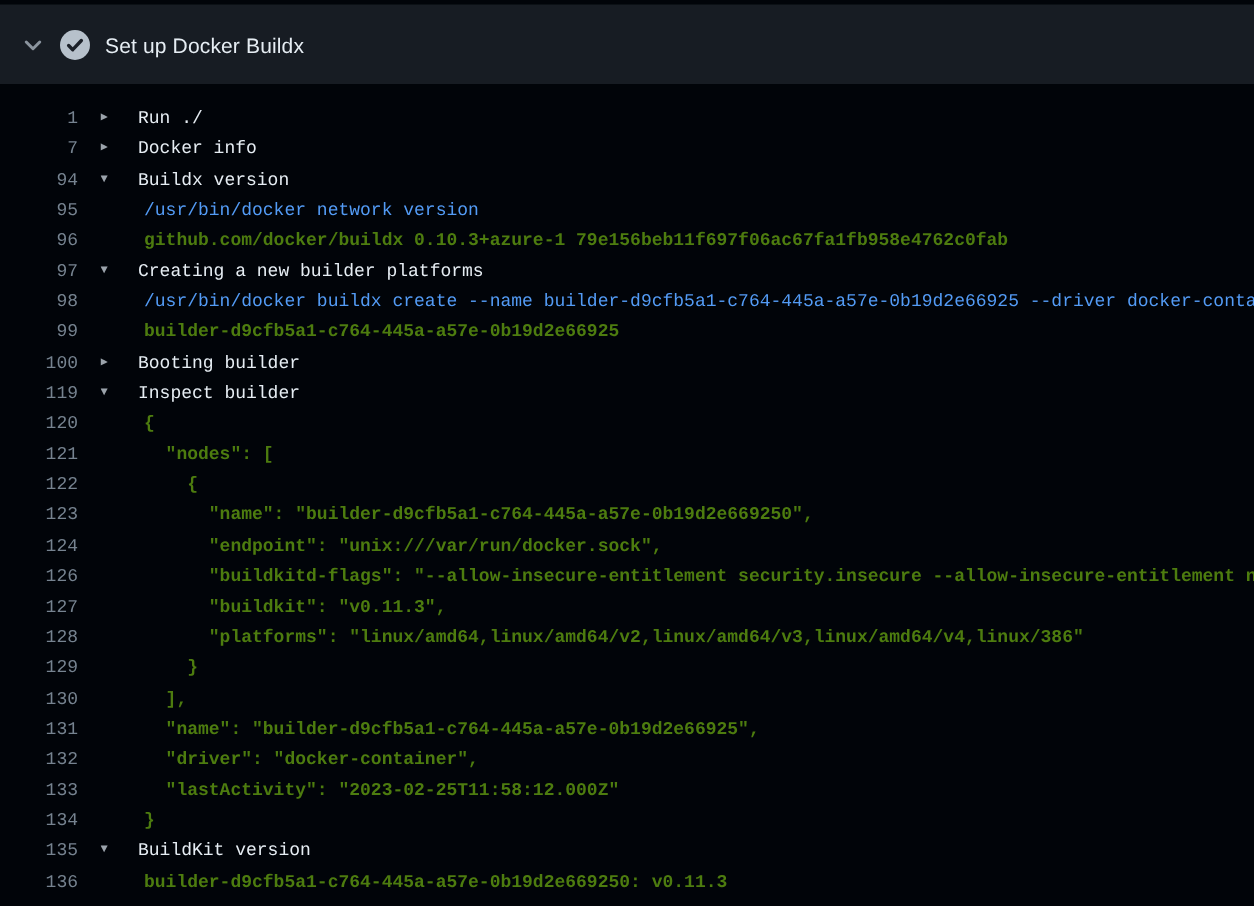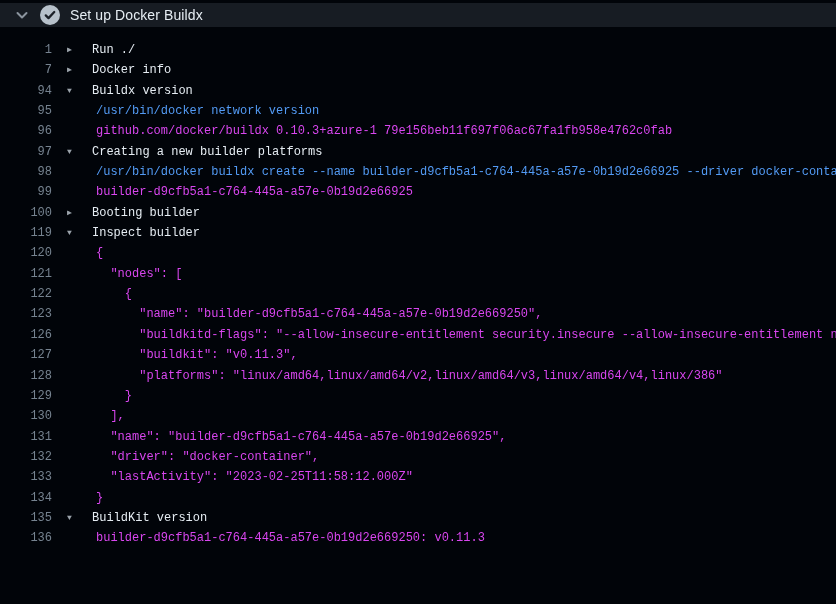--- a/index.html
+++ b/index.html
@@ -12,21 +12,21 @@
   }
   .page {
     width: 836px;
     height: 604px;
     background: #010409;
     font-family: "Liberation Sans", sans-serif;
   }
   
   .step-header {
     margin-top: 3px;
-    height: 24px;
+    height: 53px;
     background: #171c23;
     display: flex;
     align-items: center;
     padding: 0 12px;
     box-sizing: border-box;
     cursor: pointer;
   }
   .chevron-btn {
     width: 20px;
     height: 20px;
@@ -87,21 +87,21 @@
   .log-row.kind-output .row-content { margin-left: 32px; }
   .group-arrow {
     width: 13px;
     flex: 0 0 13px;
     font-size: 8px;
     color: #9ba3ab;
     display: inline-block;
   }
   .group-label { color: #e6edf3; }
   .kind-command .log-text { color: #539bf5; }
-  .kind-output .log-text { color: #d946ef; }
+  .kind-output .log-text { color: #4d7c0f; font-weight: bold; }
   .log-text { white-space: pre; padding-left: 12px; }
   .log-row.kind-group { cursor: pointer; }
 </style>
 </head>
 <body>
 
 <div class="page">
 
   <div class="step-header">
     <button class="chevron-btn">
@@ -226,20 +226,27 @@
     </div>
 
     <div class="log-row kind-output">
       <span class="line-number">123</span>
       <span class="row-content">
         
         <span class="log-text">      "name": "builder-d9cfb5a1-c764-445a-a57e-0b19d2e669250",</span>
       </span>
     </div>
 
+    <div class="log-row kind-output">
+      <span class="line-number">124</span>
+      <span class="row-content">
+        
+        <span class="log-text">      "endpoint": "unix:///var/run/docker.sock",</span>
+      </span>
+    </div>
 
 
     <div class="log-row kind-output">
       <span class="line-number">126</span>
       <span class="row-content">
         
         <span class="log-text">      "buildkitd-flags": "--allow-insecure-entitlement security.insecure --allow-insecure-entitlement network.host",</span>
       </span>
     </div>
 

